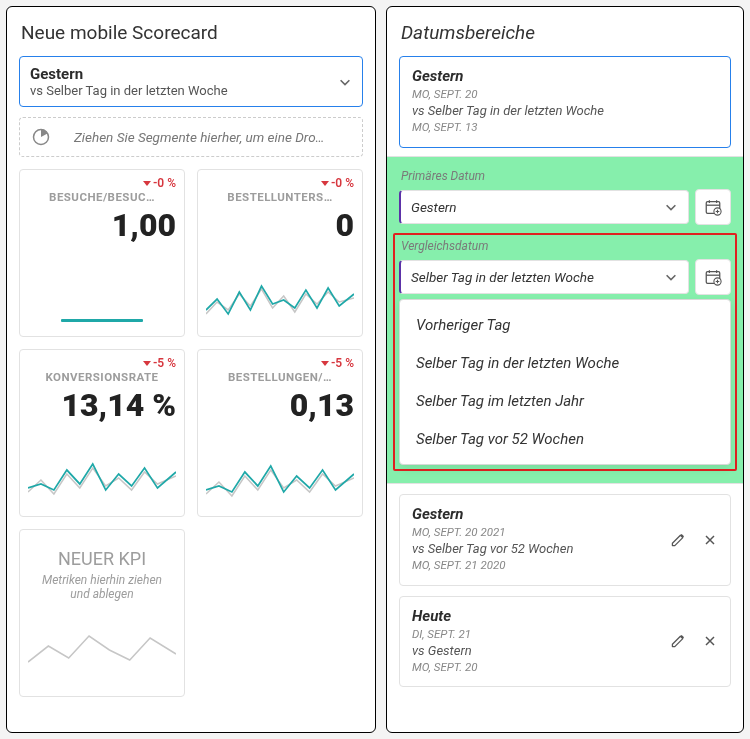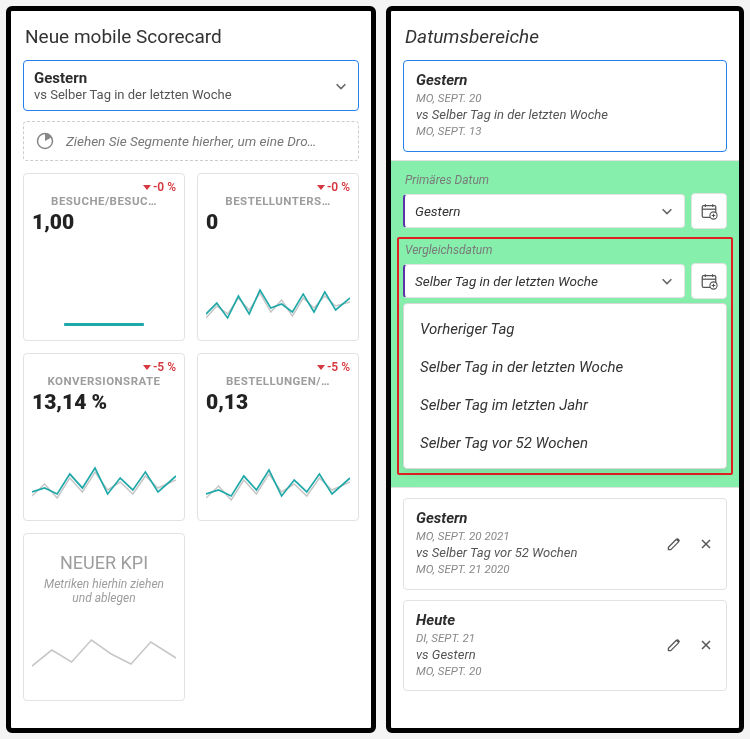--- a/index.html
+++ b/index.html
@@ -1,32 +1,32 @@
 <!DOCTYPE html>
 <html><head>
 <meta charset="utf-8">
 <style>
   * { box-sizing: border-box; font-family: -apple-system, BlinkMacSystemFont, "Segoe UI", Roboto, Arial, sans-serif; }
   body { margin: 0; background: #f4f4f4; width: 750px; height: 739px; display: flex; gap: 10px; padding: 6px; }
-  .panel { background: #fff; border-radius: 6px; border: 5px solid #000000; flex: 1; padding: 12px; display: flex; flex-direction: column; min-width: 0; }
+  .panel { background: #fff; border-radius: 6px; border: 1px solid #000000; flex: 1; padding: 12px; display: flex; flex-direction: column; min-width: 0; }
   .panel-left { flex: 0 0 370px; }
   .panel-right { flex: 1 1 auto; font-style: italic; }
   .panel-title { font-size: 19px; color: #333; margin: 2px 0 12px 2px; font-weight: 400; }
   .date-select { border: 1.5px solid #2680eb; border-radius: 4px; padding: 8px 10px; display: flex; align-items: center; cursor: pointer; }
   .date-select-text { flex: 1; }
   .date-select-text .line1 { font-weight: 700; font-size: 15px; color: #2c2c2c; }
   .date-select-text .line2 { font-size: 13px; color: #555; }
   .chev { width: 14px; height: 14px; }
-  .drop-zone { margin-top: 10px; border: 1.5px dashed #ccc; border-radius: 4px; padding: 10px 12px; display: flex; align-items: center; gap: 12px; color: #777; font-size: 13.5px; font-style: italic; white-space: nowrap; overflow: hidden; text-overflow: ellipsis; }
+  .drop-zone { margin-top: 10px; border: 1.5px dashed #ccc; border-radius: 4px; padding: 10px 12px; display: flex; align-items: center; gap: 24px; color: #777; font-size: 13.5px; font-style: italic; white-space: nowrap; overflow: hidden; text-overflow: ellipsis; }
   .kpi-grid { margin-top: 12px; display: grid; grid-template-columns: 1fr 1fr; gap: 12px; }
   .kpi-card { border: 1px solid #e2e2e2; border-radius: 4px; padding: 6px 8px 10px; height: 168px; display: flex; flex-direction: column; position: relative; }
   .kpi-delta { text-align: right; font-size: 12px; color: #d7373f; font-weight: 600; }
   .kpi-delta .caret { display: inline-block; width: 0; height: 0; border-left: 4px solid transparent; border-right: 4px solid transparent; border-top: 5px solid #d7373f; margin-right: 2px; vertical-align: middle;}
   .kpi-label { text-align: center; color: #9d9d9d; font-size: 11.5px; font-weight: 700; letter-spacing: .04em; white-space: nowrap; overflow: hidden; text-overflow: ellipsis;}
-  .kpi-value { text-align: left; font-size: 21px; font-weight: 900; color: #222; margin: 2px 0 6px; }
+  .kpi-value { text-align: right; font-size: 32px; font-weight: 900; color: #222; margin: 2px 0 6px; }
   .spark { flex: 1; display: flex; align-items: flex-end; }
   .spark svg { width: 100%; height: 52px; }
   .underline-bar { height: 3px; background: #1fa8a8; width: 55%; margin: 0 auto 4px; border-radius: 1px;}
   .kpi-empty { display: flex; flex-direction: column; justify-content: center; align-items: center; text-align: center; color: #9d9d9d; }
   .kpi-empty .t1 { font-weight: 400; font-size: 18px; text-align: right; }
   .kpi-empty .t2 { font-size: 12px; font-style: italic; margin: 4px 0 27px; padding: 0 6px;}
   .empty-spark svg { width: 100%; height: 42px; }
 
   
   .dr-card { border: 1px solid #e2e2e2; border-radius: 4px; padding: 10px 12px; display: flex; align-items: center; gap: 8px; margin-bottom: 10px;}

